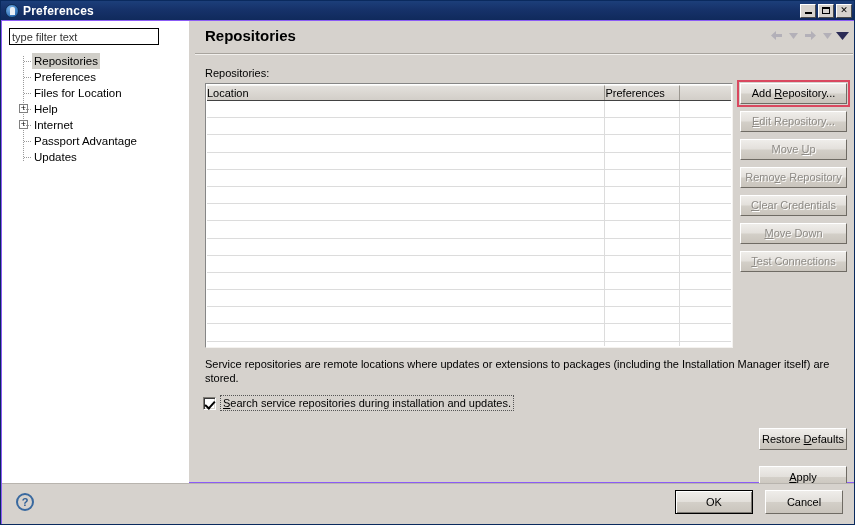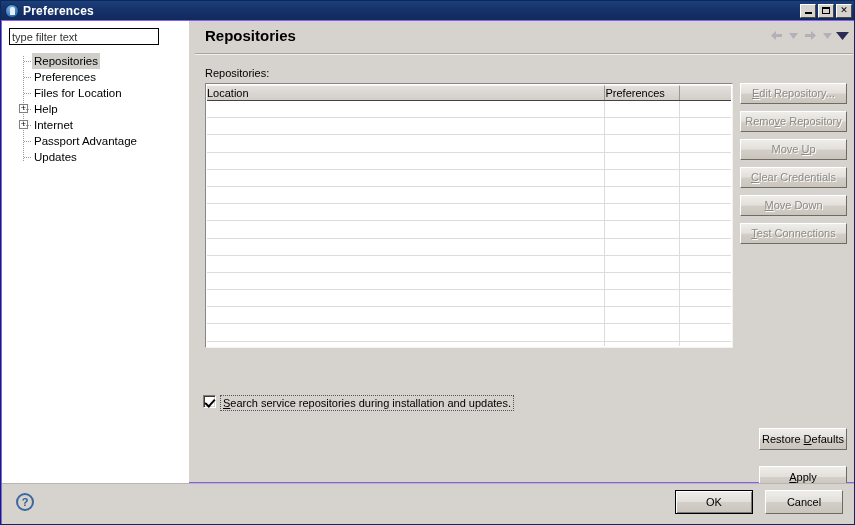--- a/index.html
+++ b/index.html
@@ -300,20 +300,21 @@
     position: absolute;
     left: 12px; top: 336px;
     width: 640px;
     font-size: 11px;
     line-height: 14px;
   }
   .chk-row {
     position: absolute;
     left: 10px; top: 374px;
     display: flex;
+    align-items: center;
     height: 16px;
   }
   .chk {
     width: 13px; height: 13px;
     background: #ffffff;
     border: 1px solid;
     border-color: #7f7c76 #ffffff #ffffff #7f7c76;
     box-shadow: inset 1px 1px 0 #3a3a3a, inset -1px -1px 0 #d6d2cd;
     box-sizing: border-box;
     position: relative;
@@ -576,28 +577,33 @@
             <div class="trow">
               <div class="cell c1"></div>
               <div class="cell c2"></div>
               <div class="cell c3"></div>
             </div>
           </div>
       </div>
     </div>
 
     <div class="side-buttons">
+      <div class="btn-wrap">
+        <button class="btn">Add <u>R</u>epository...</button>
+        <span class="btn-focus-ring"></span>
+      </div>
       <button class="btn disabled" disabled=""><u>E</u>dit Repository...</button>
+      <button class="btn disabled" disabled="">Move <u>U</u>p</button>
       <button class="btn disabled" disabled="">Remo<u>v</u>e Repository</button>
-      <button class="btn disabled" disabled="">Move <u>U</u>p</button>
       <button class="btn disabled" disabled=""><u>C</u>lear Credentials</button>
       <button class="btn disabled" disabled=""><u>M</u>ove Down</button>
       <button class="btn disabled" disabled=""><u>T</u>est Connections</button>
     </div>
 
+    <div class="desc">Service repositories are remote locations where updates or extensions to packages (including the Installation Manager itself) are stored.</div>
 
     <div class="chk-row">
       <span class="chk"></span>
       <span class="chk-label"><u>S</u>earch service repositories during installation and updates.</span>
     </div>
 
     <div class="page-buttons">
       <button class="btn btn-wide">Restore <u>D</u>efaults</button>
       <button class="btn btn-wide"><u>A</u>pply</button>
     </div>

